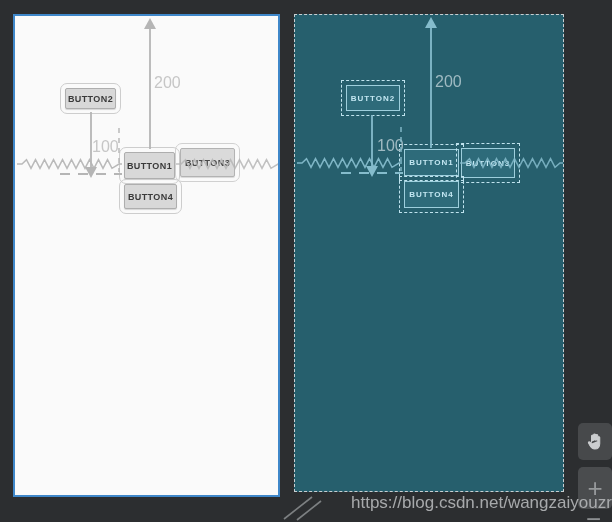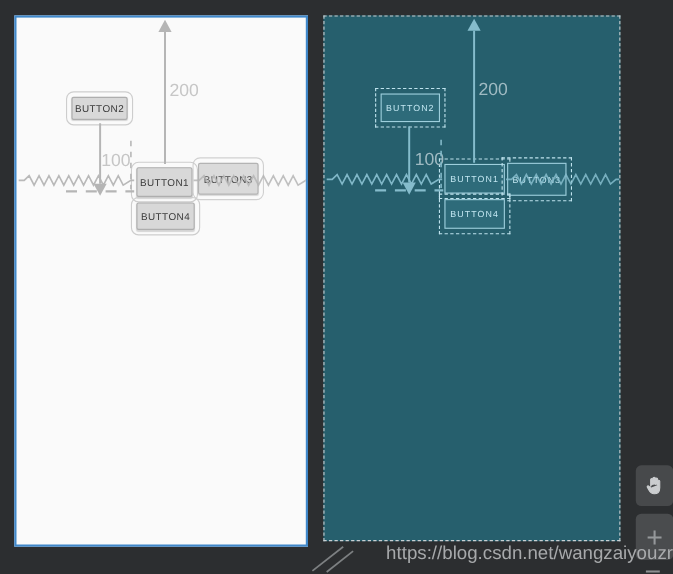--- a/index.html
+++ b/index.html
@@ -11,21 +11,21 @@
   .panel { position:absolute; top:14px; }
   .design-panel { left:13px; width:267px; height:483px; background:#fafafa;
                   border:2px solid #3f87c9; }
   .blueprint-panel { left:294px; width:270px; height:478px; background:#265f6d;
                      border:1px dashed #c9cfd2; }
   .overlay-svg { position:absolute; left:0; top:0; width:100%; height:100%;
                  pointer-events:none; z-index:5; }
 
   
   .wbtn { position:absolute; z-index:2; display:flex; align-items:center; justify-content:center;
-          font-weight:normal; text-transform:uppercase; }
+          font-weight:bold; text-transform:uppercase; }
   .design-panel .wbtn { background:#d8d8d8; border:1px solid #aeaeae; color:#3a3a3a;
           font-size:9px; letter-spacing:.4px; outline:1px solid #cdcdcd; outline-offset:4px;
           box-shadow:0 1px 1px rgba(0,0,0,.15); border-radius:2px; }
   .blueprint-panel .wbtn { background:#2e6b7a; border:1px solid #9ecfdd; color:#c3e7f2;
           font-size:8px; letter-spacing:1px; outline:1px dashed #bfe3ee; outline-offset:4px; }
 
   
   .mlabel { position:absolute; z-index:4; font-size:16px; font-weight:400; }
   .design-panel .mlabel { color:#c6c6c6; }
   .blueprint-panel .mlabel { color:#9fbac2; }

